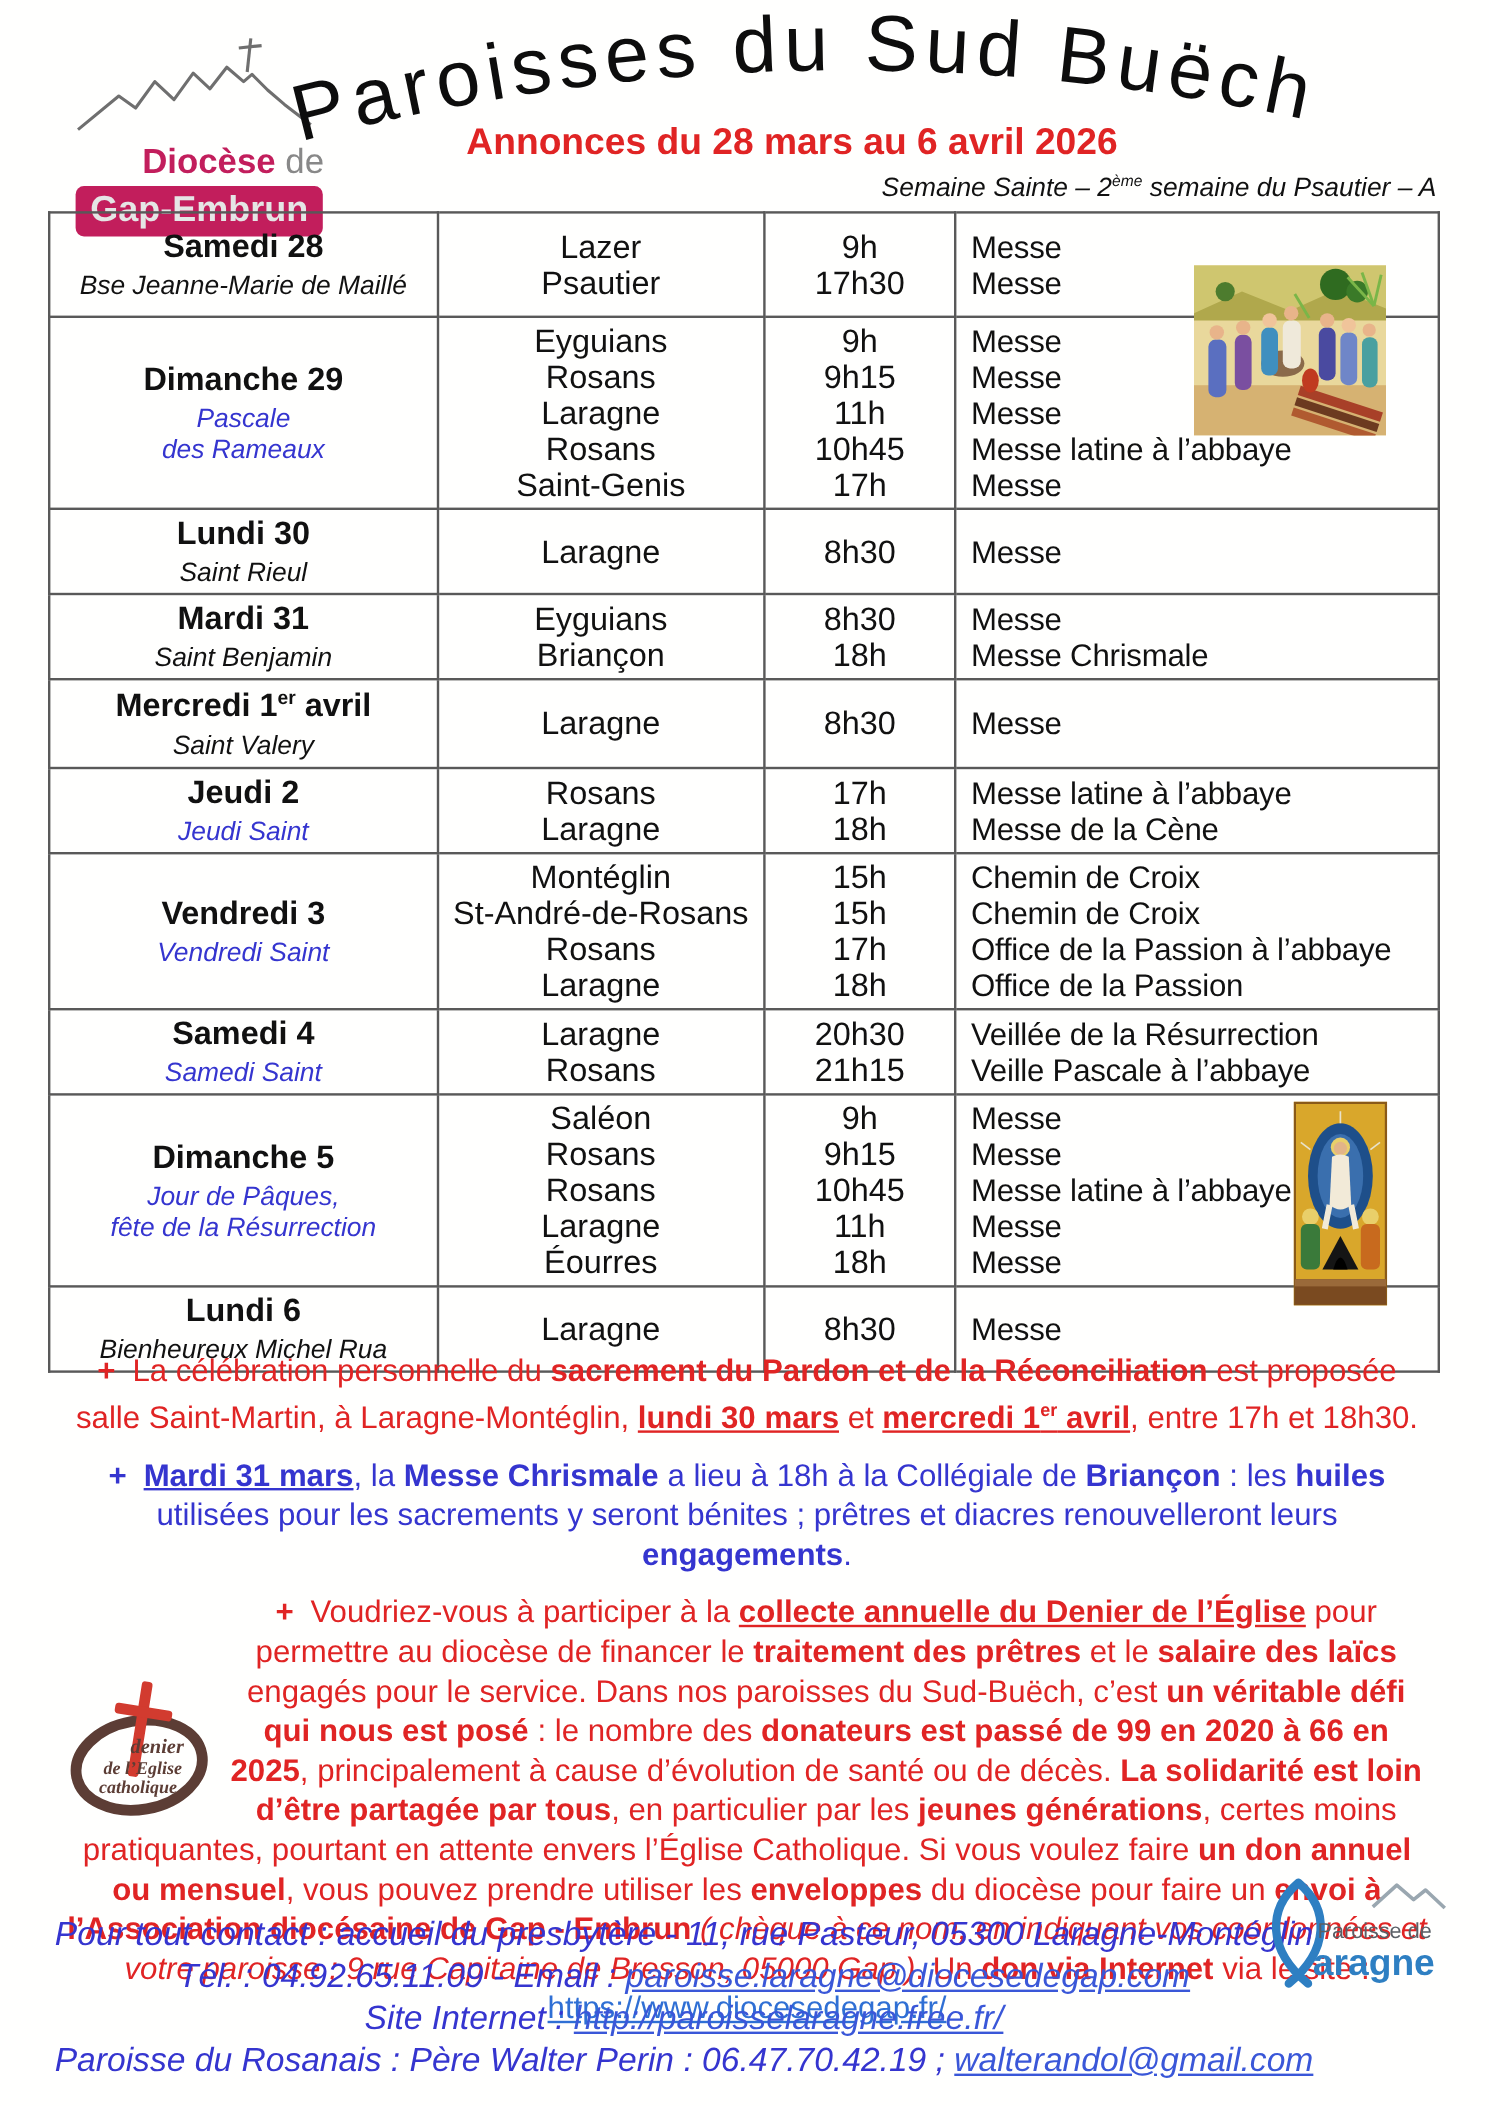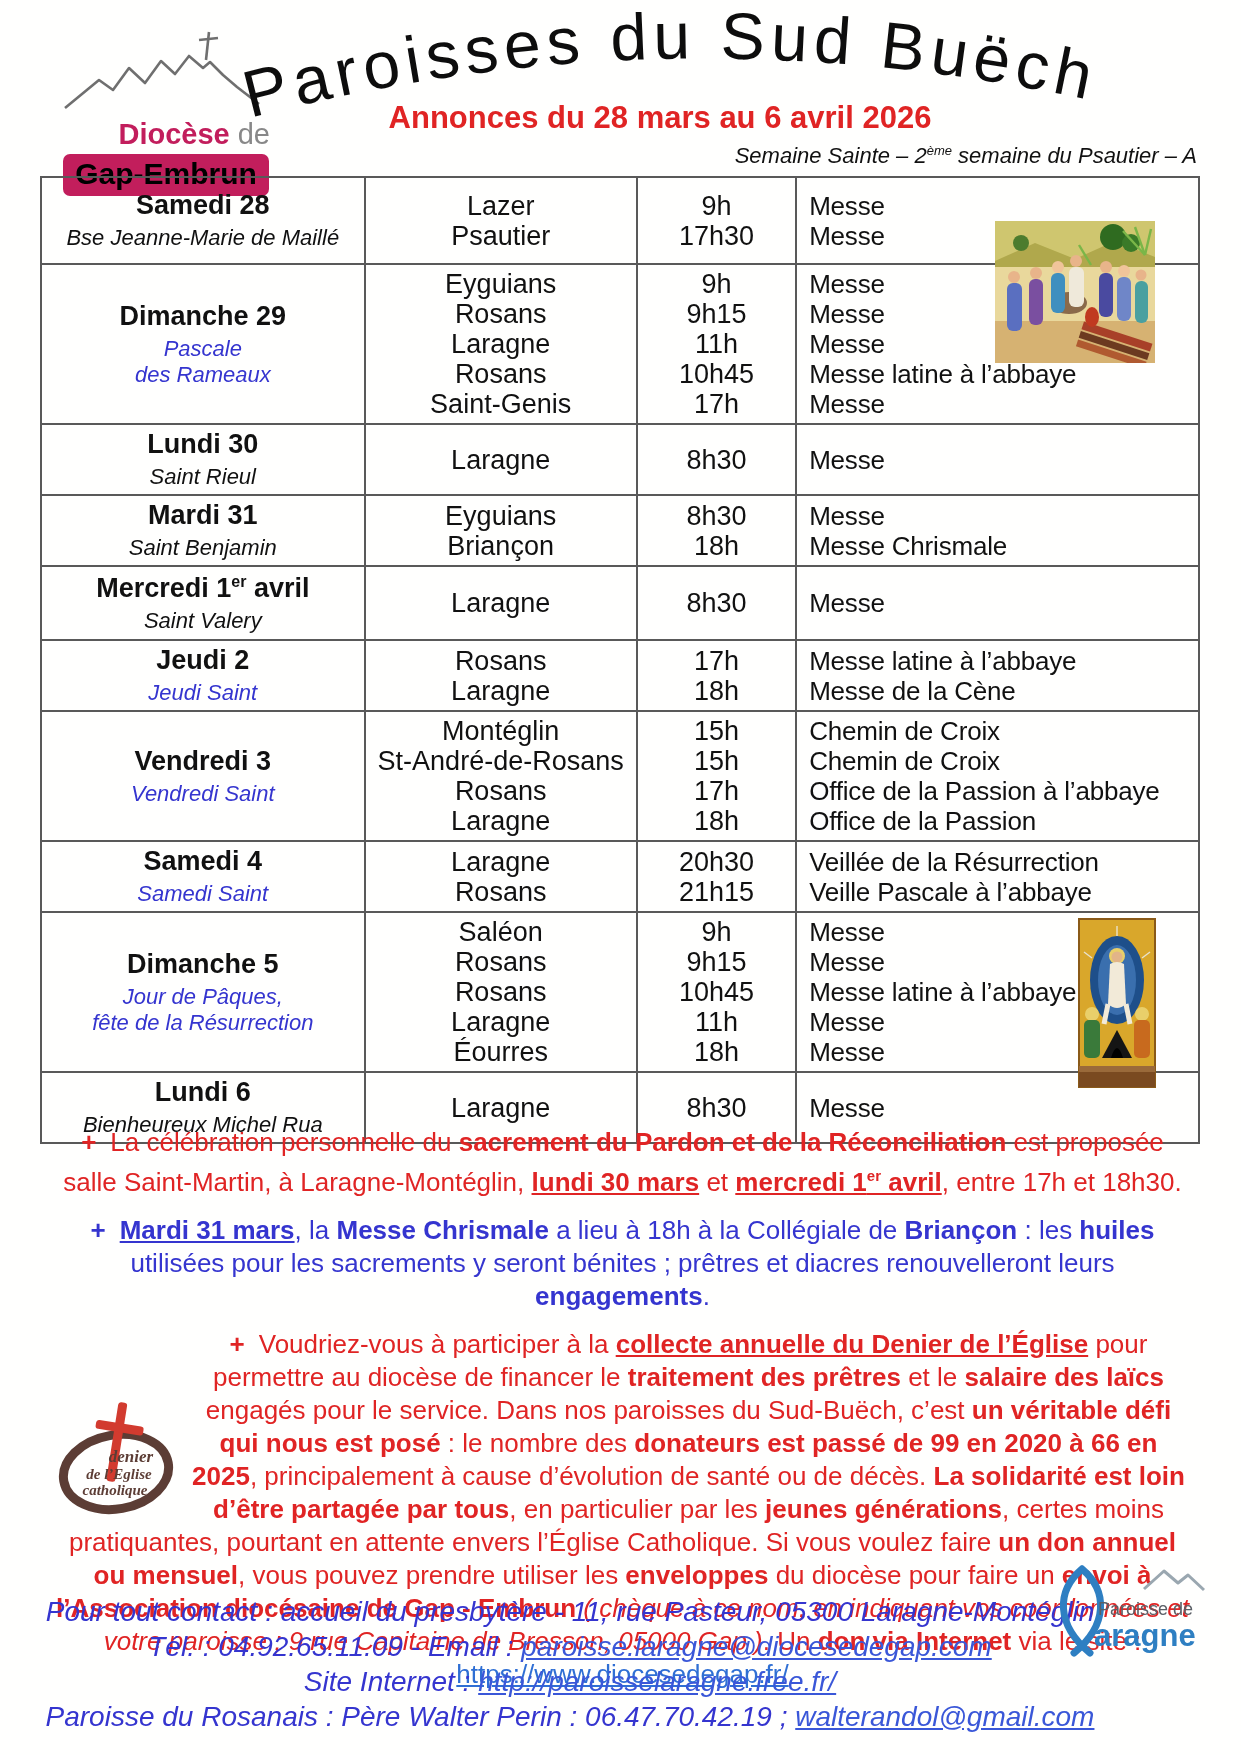--- a/index.html
+++ b/index.html
@@ -5,21 +5,21 @@
   :root{
     --red:#e02424; --blue:#3535cf; --link:#2f6fd4; --crimson:#c21e5c; --border:#595959;
   }
   html,body{margin:0;padding:0;background:#fff;}
   .page{position:relative;width:1241px;height:1755px;background:#fffffe;overflow:hidden;
         font-family:"Liberation Sans",sans-serif;color:#111;}
   
   .diocese-logo{position:absolute;left:56px;top:28px;width:220px;text-align:center;}
   .dio-line{font-size:29px;color:#888;margin-top:-4px;text-align:right;padding-right:6px;}
   .dio-name{color:var(--crimson);font-weight:bold;}
-  .gap-box{display:inline-block;background:var(--crimson);color:#000000;font-weight:bold;
+  .gap-box{display:inline-block;background:var(--crimson);color:#e5e5e5;font-weight:bold;
            font-size:30px;padding:3px 12px 5px;border-radius:7px;margin-top:3px;}
   .arched-title{position:absolute;left:238px;top:12px;}
   .red-subtitle{position:absolute;left:250px;top:100px;width:820px;text-align:center;
                 color:var(--red);font-weight:bold;font-size:31px;}
   .week-line{position:absolute;right:44px;top:143px;font-style:italic;font-size:22px;color:#111;}
   .week-line sup{font-size:13px;}
   
   table.sched{position:absolute;left:40px;top:176px;width:1160px;border-collapse:collapse;}
   .sched td{border:2px solid var(--border);vertical-align:middle;padding:4px 12px;}
   .sched tr:nth-child(1){height:87px}.sched tr:nth-child(2){height:153px}

